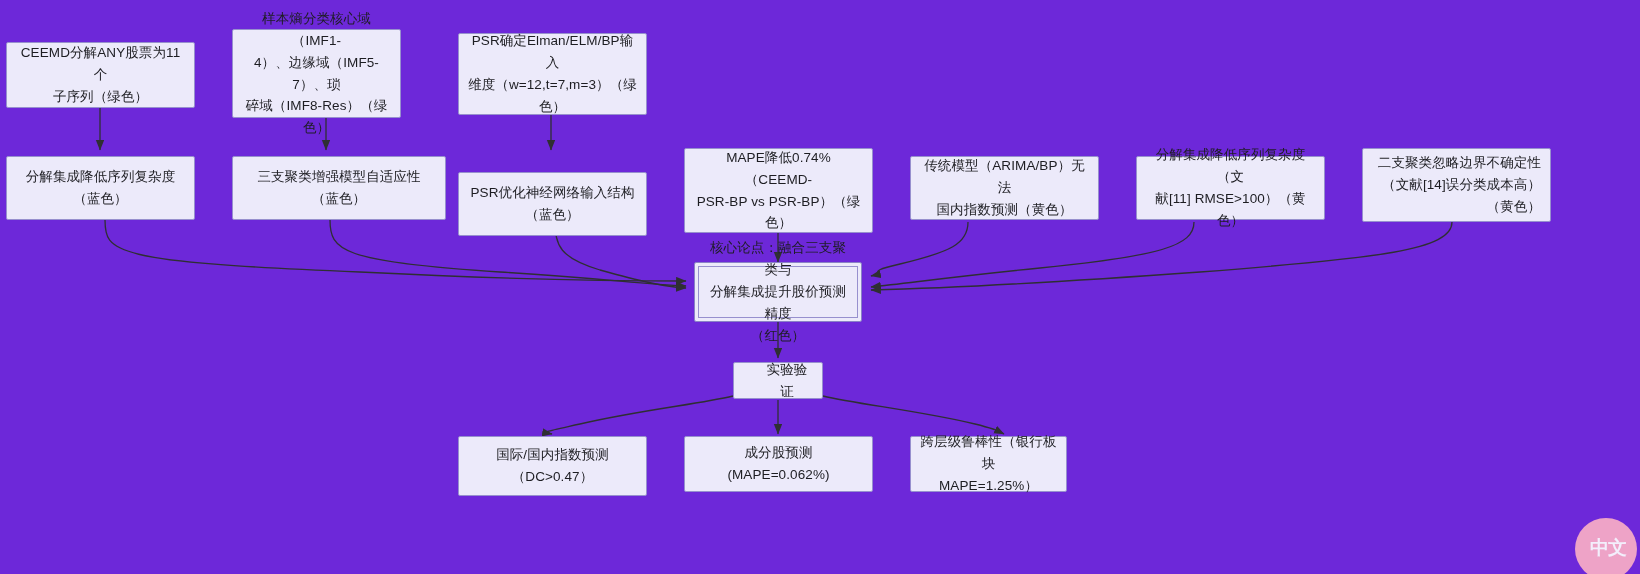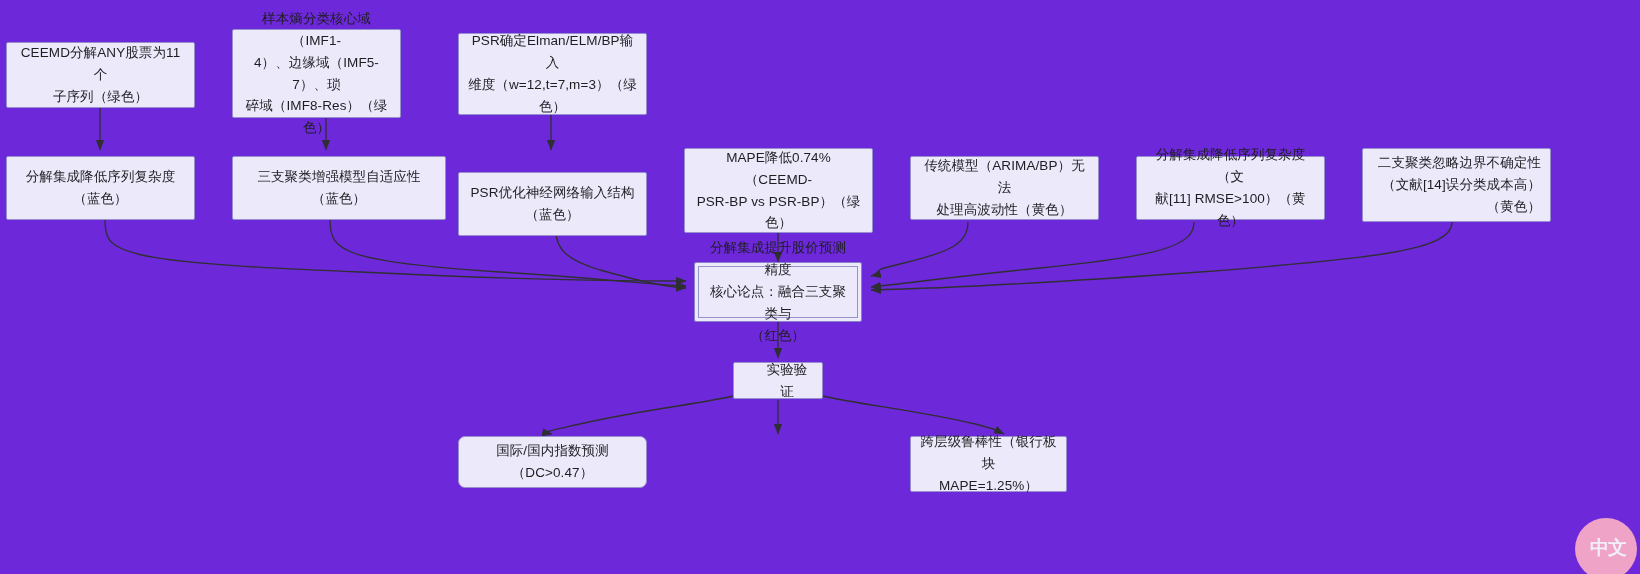--- a/index.html
+++ b/index.html
@@ -148,60 +148,66 @@
     <span>
       <span>MAPE降低0.74%（CEEMD-</span>
       <span>PSR-BP vs PSR-BP）（绿</span>
       <span>色）</span>
     </span>
   </div>
 
   <div class="node" style="left:910px; top:156px; width:189px; height:64px;">
     <span>
       <span>传统模型（ARIMA/BP）无法</span>
-      <span>处理高波动性（黄色）</span>
+      <span>国内指数预测（黄色）</span>
     </span>
   </div>
 
   <div class="node" style="left:1136px; top:156px; width:189px; height:64px;">
     <span>
       <span>分解集成降低序列复杂度（文</span>
       <span>献[11] RMSE&gt;100）（黄色）</span>
     </span>
   </div>
 
   <div class="node" style="left:1362px; top:148px; width:189px; height:74px;text-align:right;">
     <span>
       <span>二支聚类忽略边界不确定性</span>
       <span>（文献[14]误分类成本高）</span>
       <span>（黄色）</span>
     </span>
   </div>
 
   <div class="node core" style="left:694px; top:262px; width:168px; height:60px;">
     <span>
+      <span>核心论点：融合三支聚类与</span>
       <span>分解集成提升股价预测精度</span>
-      <span>核心论点：融合三支聚类与</span>
       <span>（红色）</span>
     </span>
   </div>
 
   <div class="node" style="left:733px; top:362px; width:90px; height:37px;padding-left:27px;">
     <span>
       <span>实验验证</span>
     </span>
   </div>
 
-  <div class="node" style="left:458px; top:436px; width:189px; height:52px;border-radius:7px;">
+  <div class="node" style="left:458px; top:436px; width:189px; height:60px;">
     <span>
       <span>国际/国内指数预测</span>
       <span>（DC&gt;0.47）</span>
     </span>
   </div>
 
+  <div class="node" style="left:684px; top:436px; width:189px; height:56px;">
+    <span>
+      <span>成分股预测</span>
+      <span>(MAPE=0.062%)</span>
+    </span>
+  </div>
 
   <div class="node" style="left:910px; top:436px; width:157px; height:56px;">
     <span>
       <span>跨层级鲁棒性（银行板块</span>
       <span>MAPE=1.25%）</span>
     </span>
   </div>
 
   <div class="watermark" style="left:1575px; top:518px; width:62px; height:62px;">
     <span class="wm-inner">中文</span>

